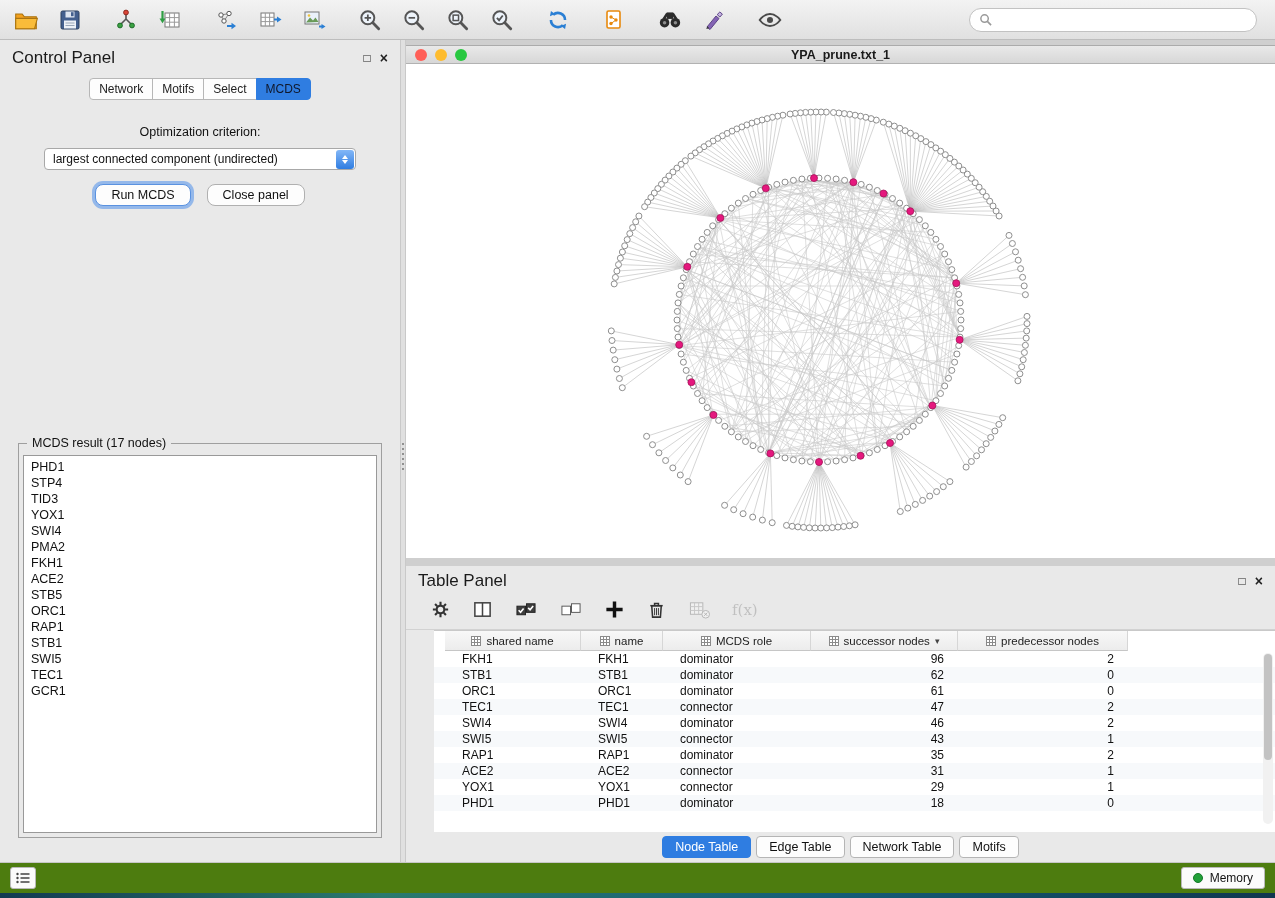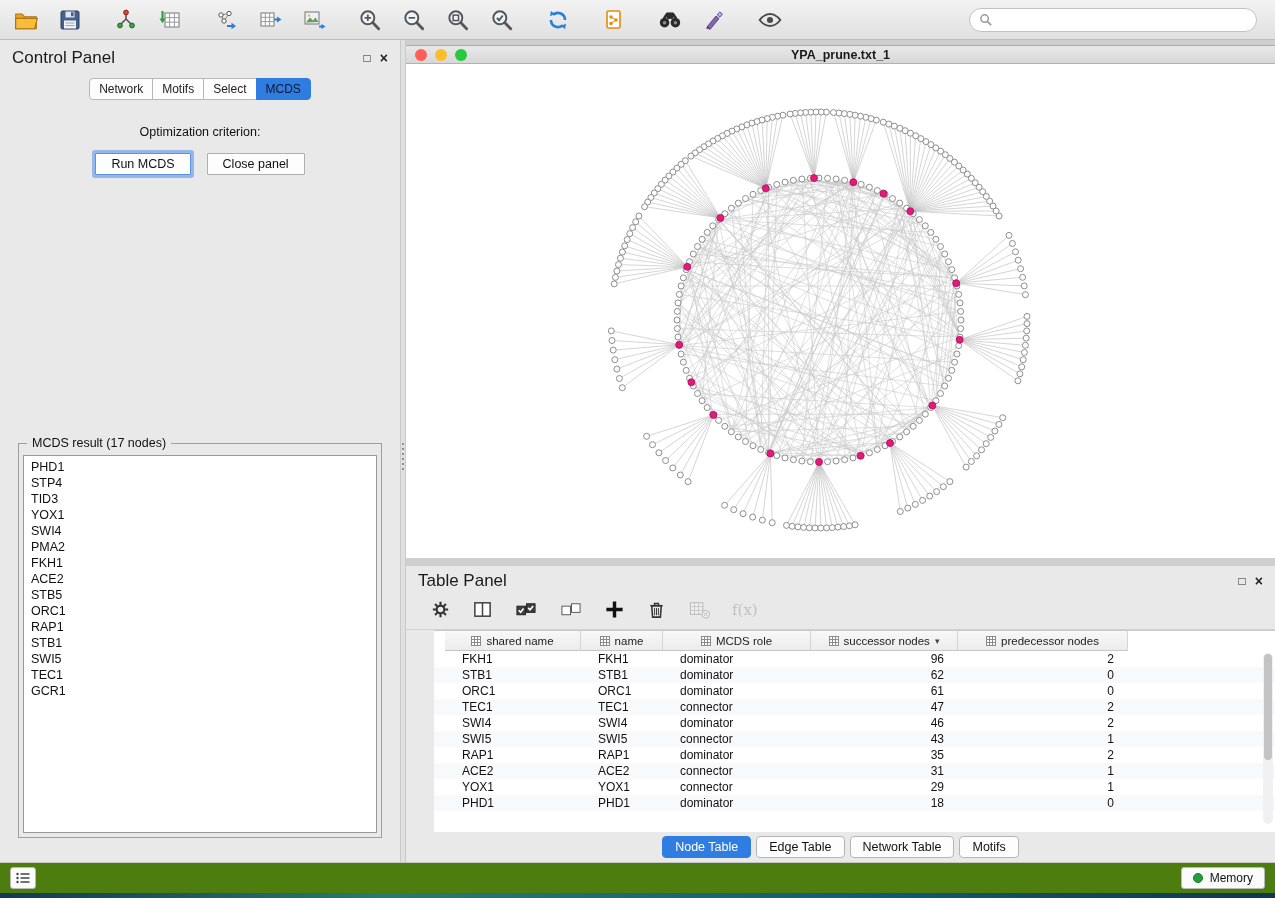--- a/index.html
+++ b/index.html
@@ -44,21 +44,21 @@
   .dropdown-value { flex:1; font-size:12px; padding-left:8px; white-space:nowrap; overflow:hidden; color:#111; }
   .dropdown-btn { width:18px; height:19px; margin-right:1px; border-radius:3px;
                   background:linear-gradient(#83b7f7,var(--accent,#2f7de1));
                   display:flex; flex-direction:column; align-items:center; justify-content:center; gap:1px; }
   .dd-arrow { width:0; height:0; border-left:3.5px solid transparent; border-right:3.5px solid transparent; }
   .dd-arrow.up { border-bottom:4px solid #fff; }
   .dd-arrow.down { border-top:4px solid #fff; }
 
   .btn-row { display:flex; justify-content:center; gap:16px; margin-top:14px; }
   .btn { font-size:12.5px; padding:3px 15px; background:#fdfdfd; border:1px solid #b0b0b0;
-         border-radius:1px; color:#111; }
+         border-radius:8px; color:#111; }
   .btn.focused { box-shadow:0 0 0 3px rgba(64,135,235,.5); border-color:#5a92e0; }
 
   .cp-spacer { flex:1; }
   .mcds-group { position:relative; height:395px; margin:0 18px 24px; border:1px solid #9f9f9f; }
   .mcds-group-title { position:absolute; top:-8px; left:8px; background:#e9e9e9; padding:0 5px;
                       font-size:12.5px; color:#111; }
   .mcds-list { position:absolute; top:11px; left:4px; right:4px; bottom:4px; background:#fff;
                border:1px solid #999; overflow:hidden; padding:3px 0; }
   .mcds-item { font-size:12.5px; line-height:16px; padding-left:7px; color:#111; }
 
@@ -290,20 +290,27 @@
           <span class="win-icon close">×</span>
         </span>
       </div>
       <div class="seg-tabs">
           <div class="seg-tab">Network</div>
           <div class="seg-tab">Motifs</div>
           <div class="seg-tab">Select</div>
           <div class="seg-tab active">MCDS</div>
         </div>
       <div class="opt-label">Optimization criterion:</div>
+      <div class="dropdown">
+        <span class="dropdown-value">largest connected component (undirected)</span>
+        <span class="dropdown-btn">
+          <span class="dd-arrow up"></span>
+            <span class="dd-arrow down"></span>
+        </span>
+      </div>
       <div class="btn-row">
         <button class="btn focused">Run MCDS</button>
         <button class="btn">Close panel</button>
       </div>
       <div class="cp-spacer"></div>
       <div class="mcds-group">
         <span class="mcds-group-title">MCDS result (17 nodes)</span>
         <div class="mcds-list">
             <div class="mcds-item">PHD1</div>
             <div class="mcds-item">STP4</div>

